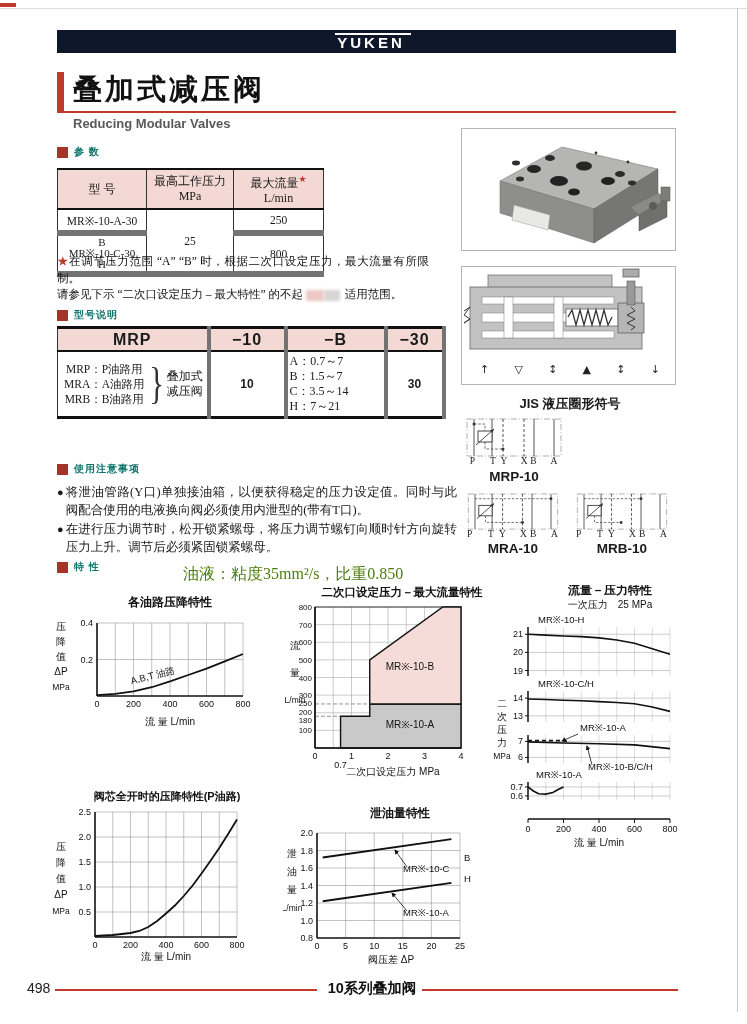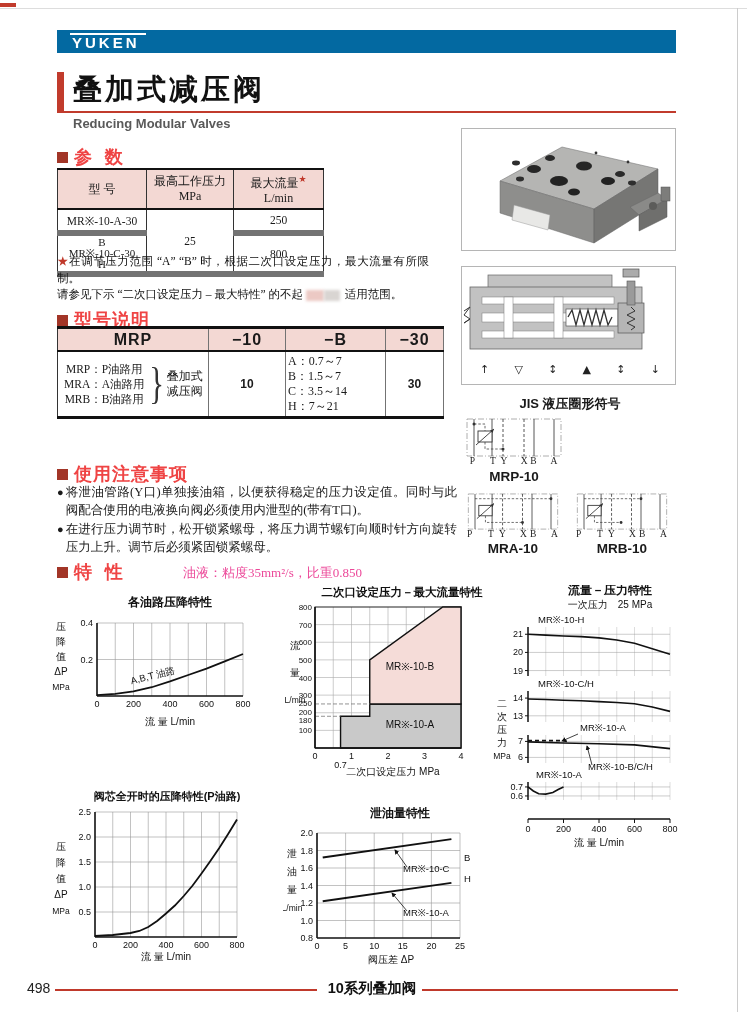--- a/index.html
+++ b/index.html
@@ -4,37 +4,37 @@
 <style>
   html,body{margin:0;padding:0;background:#fff;}
   .page{position:relative;width:747px;height:1024px;background:#fff;overflow:hidden;
         font-family:"Liberation Serif",serif;color:#1a1a1a;}
   .abs{position:absolute;}
   .hairline-top{left:0;top:8px;width:747px;height:1px;background:#ddd;}
   .hairline-right{left:737px;top:8px;width:1px;height:1004px;background:#ccc;}
   .top-tick{left:0;top:3px;width:16px;height:4px;background:#c13b2c;}
 
   
-  .banner{left:57px;top:30px;width:619px;height:23px;background:#0369a1;display:flex;align-items:center;}
+  .banner{left:57px;top:30px;width:619px;height:23px;background:#0f172a;display:flex;align-items:center;justify-content:center;}
   .logo{margin-left:13px;color:#fff;font-family:"Liberation Sans",sans-serif;font-weight:bold;
         font-size:15px;letter-spacing:3px;border-top:2px solid #fff;padding:0 6px 1px 2px;line-height:15px;}
 
   
   .title-red-bar{left:57px;top:72px;width:7px;height:39px;background:#c13b2c;}
   .title-cn{left:73px;top:70px;margin:0;font-family:"Liberation Sans",sans-serif;font-weight:bold;
             font-size:29px;letter-spacing:3px;color:#111;}
   .title-rule{left:57px;top:111px;width:619px;height:2px;background:#c13b2c;}
   .title-en{left:73px;top:116px;font-family:"Liberation Sans",sans-serif;font-weight:bold;
             font-size:13px;color:#595959;}
 
   
   .sec{display:flex;align-items:center;gap:6px;font-family:"Liberation Sans",sans-serif;}
   .sq{width:11px;height:11px;background:#a23527;display:inline-block;}
-  .sech{font-weight:bold;font-size:18px;letter-spacing:1px;color:#ef4444;font-family:Liberation Mono, monospace;}
-  .oil-note{left:183px;top:564px;font-size:13px;color:#ec4899;}
+  .sech{font-weight:bold;font-size:10px;letter-spacing:1px;color:#0f766e;}
+  .oil-note{left:183px;top:564px;font-size:16px;color:#4d7c0f;}
 
   
   .ptable{left:57px;top:168px;border-collapse:collapse;table-layout:fixed;
           font-size:11.5px;text-align:center;border-top:2px solid #111;border-bottom:2px solid #111;border-radius:24px;}
   .ptable th{background:#f3d8d3;font-weight:normal;font-size:12px;border-bottom:2px solid #111;
              height:36px;white-space:pre-line;line-height:15px;}
   .ptable td,.ptable th{border-left:1px solid #333;border-right:1px solid #333;padding:1px 2px;}
   .ptable td{border-bottom:6px solid #737373;}
   .ptable .r1 td{height:18px;}
   .ptable .stack div{line-height:11px;font-size:11px;}
@@ -42,21 +42,21 @@
 
   
   .pnote{left:57px;top:253px;width:372px;font-size:11.5px;line-height:16.5px;color:#111;text-align:justify;}
   .pnote .nstar{color:#c0392b;}
   .blur1{display:inline-block;width:18px;height:11px;background:#ecc9c4;filter:blur(1.5px);vertical-align:middle;}
   .blur2{display:inline-block;width:16px;height:11px;background:#d9d5d2;filter:blur(1.5px);vertical-align:middle;margin-right:2px;}
 
   
   .mtable{left:57px;top:326px;border-collapse:collapse;table-layout:fixed;text-align:center;
           border-top:3px solid #111;border-bottom:3px solid #111;}
-  .mtable th,.mtable td{border-left:1px solid #333;border-right:1px solid #737373;padding:0 2px;}
+  .mtable th,.mtable td{border-left:1px solid #333;border-right:4px solid #737373;padding:0 2px;}
   .mh1 th{background:#f3d8d3;font-family:"Liberation Sans",sans-serif;font-size:16px;height:21px;
           border-bottom:1px solid #333;letter-spacing:1px;}
   .mh2 th{background:#f3d8d3;font-weight:normal;font-size:12px;height:34px;white-space:pre-line;line-height:14px;}
   .mtable thead{border-bottom:2px solid #111;}
   .mtable tbody td{height:64px;font-size:12px;border-top:2px solid #111;}
   .mcell1-flex{display:flex;align-items:center;justify-content:flex-start;padding-left:4px;}
   .serlist{text-align:center;font-size:11.5px;line-height:15px;font-family:"Liberation Serif",serif;}
   .brace{font-size:44px;font-weight:100;color:#333;transform:scaleX(.7);margin:0 0 0 1px;line-height:44px;}
   .bracelab{white-space:pre-line;font-size:12px;line-height:15px;text-align:right;}
   .bignum{font-family:"Liberation Sans",sans-serif;font-weight:bold;font-size:13px;}

